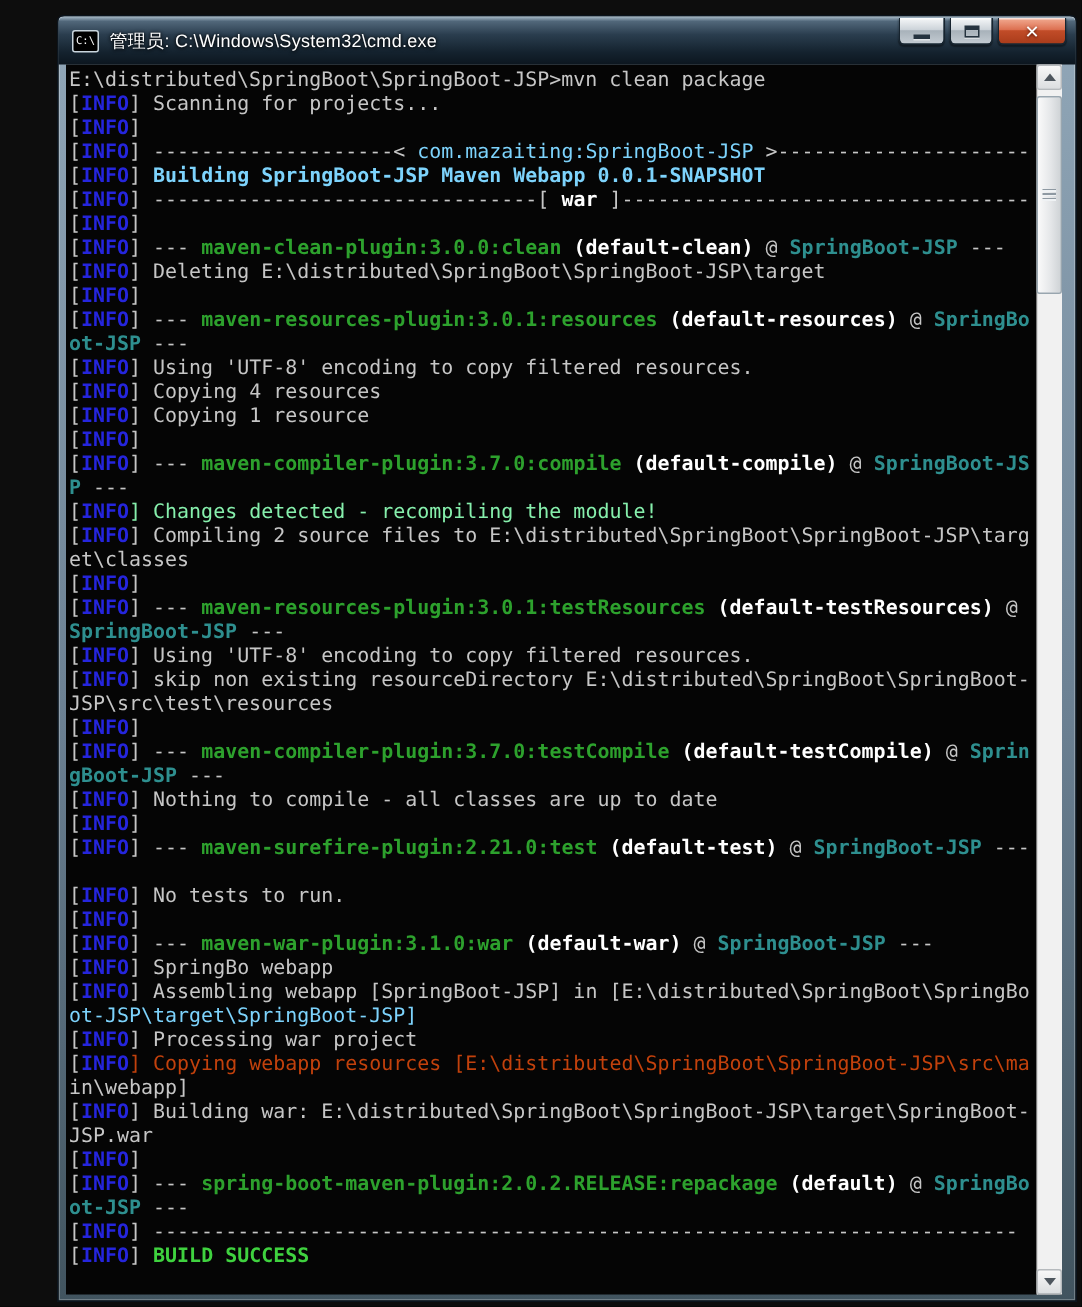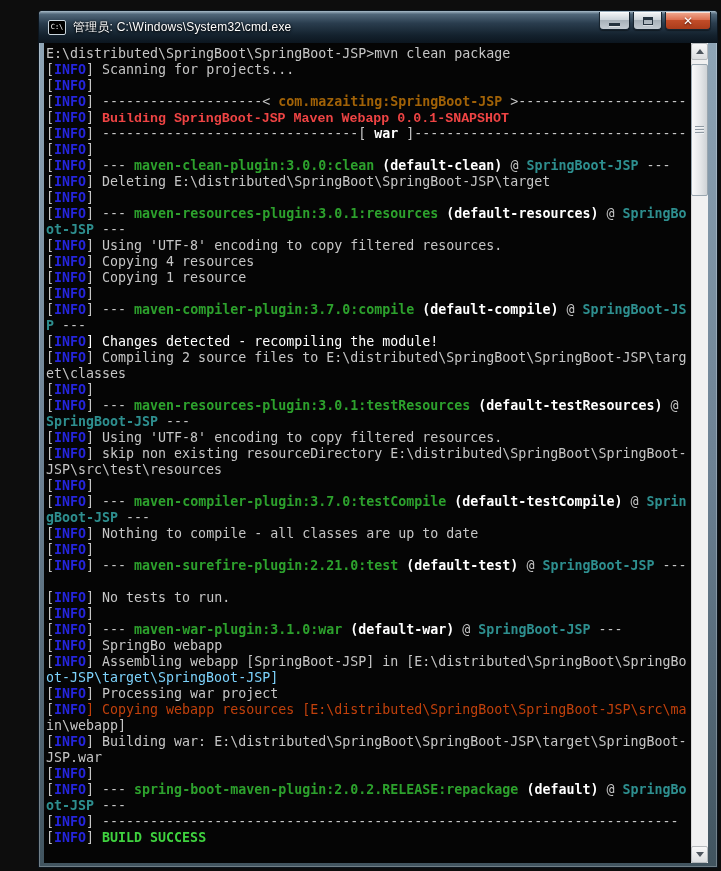--- a/index.html
+++ b/index.html
@@ -121,36 +121,36 @@
         <span class="glyph-close">✕</span>
       </div>
     </div>
   </div>
 
   <div class="client">
     <div class="console">
         <div class="line"><span style="color: rgb(198, 198, 198);">E:\distributed\SpringBoot\SpringBoot-JSP&gt;mvn clean package</span></div>
         <div class="line"><span style="color: rgb(198, 198, 198);">[</span><span style="color: rgb(37, 37, 221); font-weight: bold;">INFO</span><span style="color: rgb(198, 198, 198);">] Scanning for projects...</span></div>
         <div class="line"><span style="color: rgb(198, 198, 198);">[</span><span style="color: rgb(37, 37, 221); font-weight: bold;">INFO</span><span style="color: rgb(198, 198, 198);">]</span></div>
-        <div class="line"><span style="color: rgb(198, 198, 198);">[</span><span style="color: rgb(37, 37, 221); font-weight: bold;">INFO</span><span style="color: rgb(198, 198, 198);">] --------------------&lt; </span><span style="color: #a16207; font-weight: bold;">com.mazaiting:SpringBoot-JSP</span><span style="color: rgb(198, 198, 198);"> &gt;---------------------</span></div>
-        <div class="line"><span style="color: rgb(198, 198, 198);">[</span><span style="color: rgb(37, 37, 221); font-weight: bold;">INFO</span><span style="color: rgb(198, 198, 198);">] </span><span style="color: #ef4444; font-weight: bold; font-family: Liberation Mono, monospace;">Building SpringBoot-JSP Maven Webapp 0.0.1-SNAPSHOT</span></div>
+        <div class="line"><span style="color: rgb(198, 198, 198);">[</span><span style="color: rgb(37, 37, 221); font-weight: bold;">INFO</span><span style="color: rgb(198, 198, 198);">] --------------------&lt; </span><span style="color: #7dd3fc; font-weight: normal;">com.mazaiting:SpringBoot-JSP</span><span style="color: rgb(198, 198, 198);"> &gt;---------------------</span></div>
+        <div class="line"><span style="color: rgb(198, 198, 198);">[</span><span style="color: rgb(37, 37, 221); font-weight: bold;">INFO</span><span style="color: rgb(198, 198, 198);">] </span><span style="color: #7dd3fc; font-weight: bold;">Building SpringBoot-JSP Maven Webapp 0.0.1-SNAPSHOT</span></div>
         <div class="line"><span style="color: rgb(198, 198, 198);">[</span><span style="color: rgb(37, 37, 221); font-weight: bold;">INFO</span><span style="color: rgb(198, 198, 198);">] --------------------------------[ </span><span style="color: rgb(255, 255, 255); font-weight: bold;">war</span><span style="color: rgb(198, 198, 198);"> ]----------------------------------</span></div>
         <div class="line"><span style="color: rgb(198, 198, 198);">[</span><span style="color: rgb(37, 37, 221); font-weight: bold;">INFO</span><span style="color: rgb(198, 198, 198);">]</span></div>
         <div class="line"><span style="color: rgb(198, 198, 198);">[</span><span style="color: rgb(37, 37, 221); font-weight: bold;">INFO</span><span style="color: rgb(198, 198, 198);">] --- </span><span style="color: rgb(45, 161, 45); font-weight: bold;">maven-clean-plugin:3.0.0:clean</span><span style="color: rgb(198, 198, 198);"> </span><span style="color: rgb(255, 255, 255); font-weight: bold;">(default-clean)</span><span style="color: rgb(198, 198, 198);"> @ </span><span style="color: rgb(46, 143, 143); font-weight: bold;">SpringBoot-JSP</span><span style="color: rgb(198, 198, 198);"> ---</span></div>
         <div class="line"><span style="color: rgb(198, 198, 198);">[</span><span style="color: rgb(37, 37, 221); font-weight: bold;">INFO</span><span style="color: rgb(198, 198, 198);">] Deleting E:\distributed\SpringBoot\SpringBoot-JSP\target</span></div>
         <div class="line"><span style="color: rgb(198, 198, 198);">[</span><span style="color: rgb(37, 37, 221); font-weight: bold;">INFO</span><span style="color: rgb(198, 198, 198);">]</span></div>
         <div class="line"><span style="color: rgb(198, 198, 198);">[</span><span style="color: rgb(37, 37, 221); font-weight: bold;">INFO</span><span style="color: rgb(198, 198, 198);">] --- </span><span style="color: rgb(45, 161, 45); font-weight: bold;">maven-resources-plugin:3.0.1:resources</span><span style="color: rgb(198, 198, 198);"> </span><span style="color: rgb(255, 255, 255); font-weight: bold;">(default-resources)</span><span style="color: rgb(198, 198, 198);"> @ </span><span style="color: rgb(46, 143, 143); font-weight: bold;">SpringBo</span></div>
         <div class="line"><span style="color: rgb(46, 143, 143); font-weight: bold;">ot-JSP</span><span style="color: rgb(198, 198, 198);"> ---</span></div>
         <div class="line"><span style="color: rgb(198, 198, 198);">[</span><span style="color: rgb(37, 37, 221); font-weight: bold;">INFO</span><span style="color: rgb(198, 198, 198);">] Using 'UTF-8' encoding to copy filtered resources.</span></div>
         <div class="line"><span style="color: rgb(198, 198, 198);">[</span><span style="color: rgb(37, 37, 221); font-weight: bold;">INFO</span><span style="color: rgb(198, 198, 198);">] Copying 4 resources</span></div>
         <div class="line"><span style="color: rgb(198, 198, 198);">[</span><span style="color: rgb(37, 37, 221); font-weight: bold;">INFO</span><span style="color: rgb(198, 198, 198);">] Copying 1 resource</span></div>
         <div class="line"><span style="color: rgb(198, 198, 198);">[</span><span style="color: rgb(37, 37, 221); font-weight: bold;">INFO</span><span style="color: rgb(198, 198, 198);">]</span></div>
         <div class="line"><span style="color: rgb(198, 198, 198);">[</span><span style="color: rgb(37, 37, 221); font-weight: bold;">INFO</span><span style="color: rgb(198, 198, 198);">] --- </span><span style="color: rgb(45, 161, 45); font-weight: bold;">maven-compiler-plugin:3.7.0:compile</span><span style="color: rgb(198, 198, 198);"> </span><span style="color: rgb(255, 255, 255); font-weight: bold;">(default-compile)</span><span style="color: rgb(198, 198, 198);"> @ </span><span style="color: rgb(46, 143, 143); font-weight: bold;">SpringBoot-JS</span></div>
         <div class="line"><span style="color: rgb(46, 143, 143); font-weight: bold;">P</span><span style="color: rgb(198, 198, 198);"> ---</span></div>
-        <div class="line"><span style="color: rgb(198, 198, 198);">[</span><span style="color: rgb(37, 37, 221); font-weight: bold;">INFO</span><span style="color: #ffffff;">] Changes detected - recompiling the module!</span></div>
+        <div class="line"><span style="color: rgb(198, 198, 198);">[</span><span style="color: rgb(37, 37, 221); font-weight: bold;">INFO</span><span style="color: #86efac;">] Changes detected - recompiling the module!</span></div>
         <div class="line"><span style="color: rgb(198, 198, 198);">[</span><span style="color: rgb(37, 37, 221); font-weight: bold;">INFO</span><span style="color: rgb(198, 198, 198);">] Compiling 2 source files to E:\distributed\SpringBoot\SpringBoot-JSP\targ</span></div>
         <div class="line"><span style="color: rgb(198, 198, 198);">et\classes</span></div>
         <div class="line"><span style="color: rgb(198, 198, 198);">[</span><span style="color: rgb(37, 37, 221); font-weight: bold;">INFO</span><span style="color: rgb(198, 198, 198);">]</span></div>
         <div class="line"><span style="color: rgb(198, 198, 198);">[</span><span style="color: rgb(37, 37, 221); font-weight: bold;">INFO</span><span style="color: rgb(198, 198, 198);">] --- </span><span style="color: rgb(45, 161, 45); font-weight: bold;">maven-resources-plugin:3.0.1:testResources</span><span style="color: rgb(198, 198, 198);"> </span><span style="color: rgb(255, 255, 255); font-weight: bold;">(default-testResources)</span><span style="color: rgb(198, 198, 198);"> @</span></div>
         <div class="line"><span style="color: rgb(46, 143, 143); font-weight: bold;">SpringBoot-JSP</span><span style="color: rgb(198, 198, 198);"> ---</span></div>
         <div class="line"><span style="color: rgb(198, 198, 198);">[</span><span style="color: rgb(37, 37, 221); font-weight: bold;">INFO</span><span style="color: rgb(198, 198, 198);">] Using 'UTF-8' encoding to copy filtered resources.</span></div>
         <div class="line"><span style="color: rgb(198, 198, 198);">[</span><span style="color: rgb(37, 37, 221); font-weight: bold;">INFO</span><span style="color: rgb(198, 198, 198);">] skip non existing resourceDirectory E:\distributed\SpringBoot\SpringBoot-</span></div>
         <div class="line"><span style="color: rgb(198, 198, 198);">JSP\src\test\resources</span></div>
         <div class="line"><span style="color: rgb(198, 198, 198);">[</span><span style="color: rgb(37, 37, 221); font-weight: bold;">INFO</span><span style="color: rgb(198, 198, 198);">]</span></div>
         <div class="line"><span style="color: rgb(198, 198, 198);">[</span><span style="color: rgb(37, 37, 221); font-weight: bold;">INFO</span><span style="color: rgb(198, 198, 198);">] --- </span><span style="color: rgb(45, 161, 45); font-weight: bold;">maven-compiler-plugin:3.7.0:testCompile</span><span style="color: rgb(198, 198, 198);"> </span><span style="color: rgb(255, 255, 255); font-weight: bold;">(default-testCompile)</span><span style="color: rgb(198, 198, 198);"> @ </span><span style="color: rgb(46, 143, 143); font-weight: bold;">Sprin</span></div>

